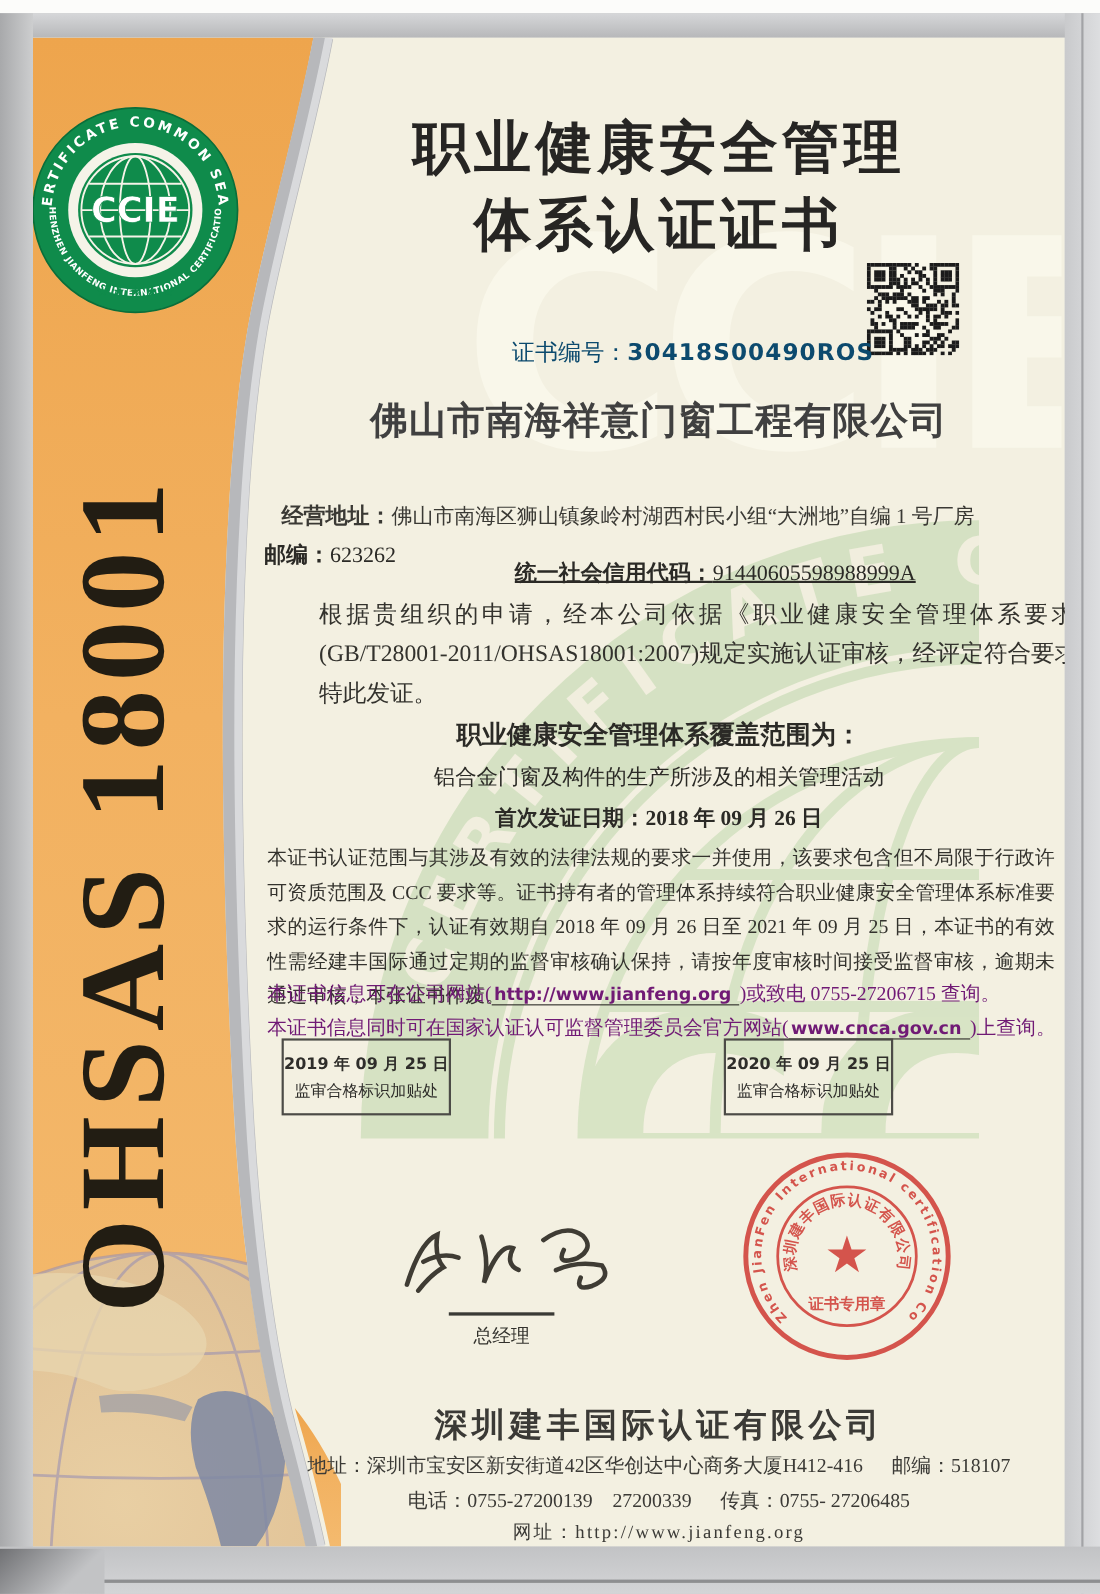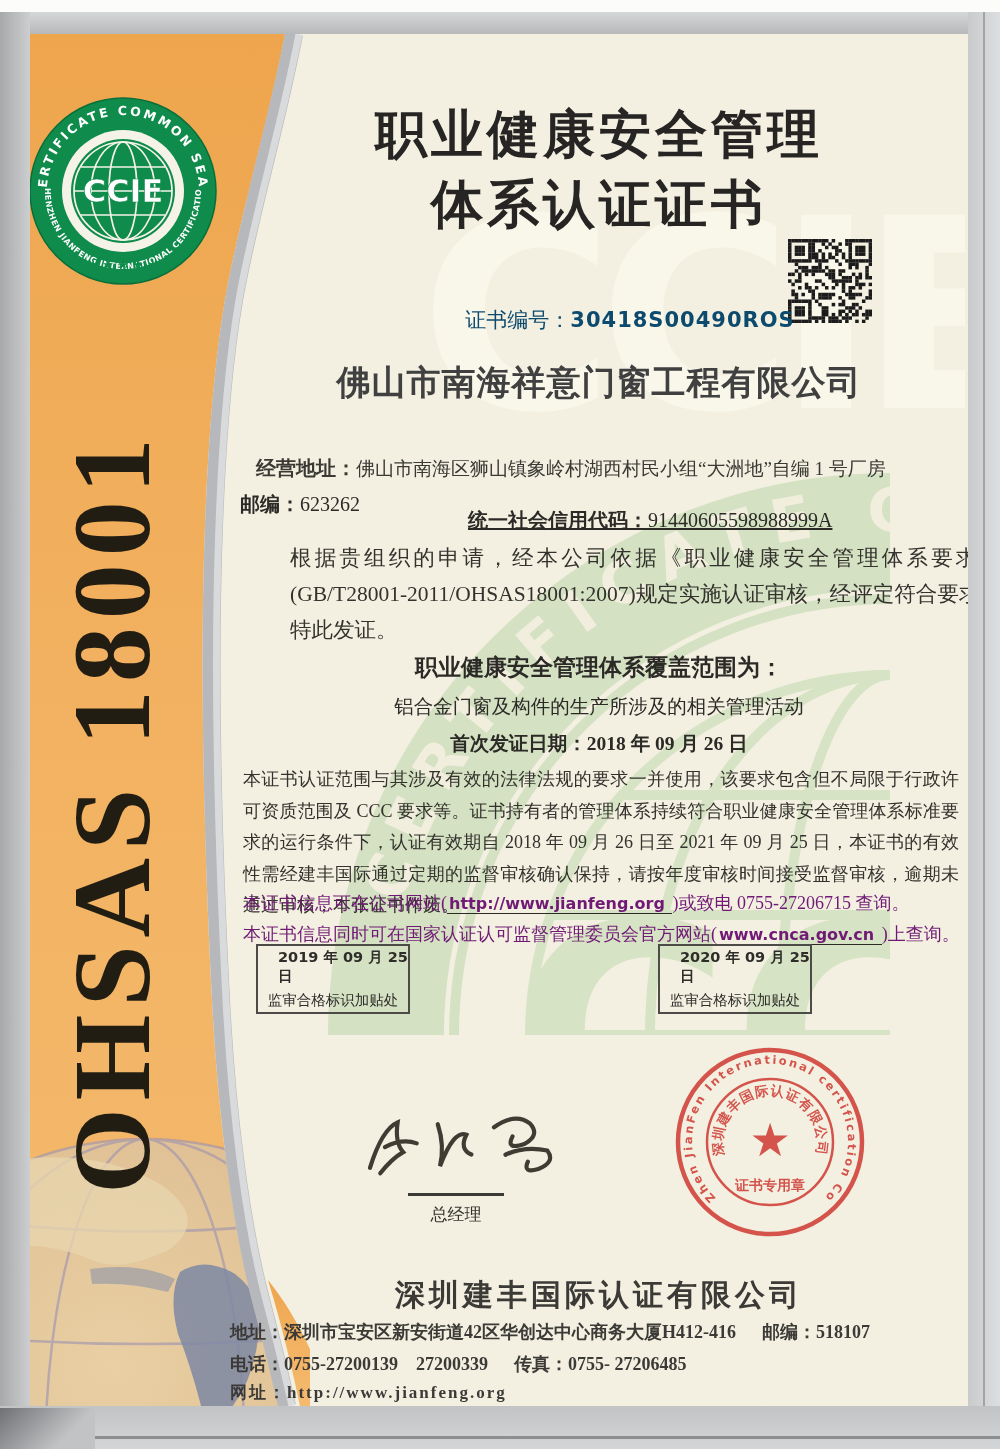--- a/index.html
+++ b/index.html
@@ -44,28 +44,28 @@
   .p2{font-size:18px;line-height:31.5px;width:716px;}
   .scopehead{font-size:23px;font-weight:bold;}
   .scope{font-size:19.5px;}
   .firstissue{font-size:19.5px;font-weight:bold;}
   .infoline{position:absolute;left:243px;width:716px;font-size:18px;white-space:nowrap;color:#701a75;}
   .infoline .url{font-family:"DejaVu Sans","Liberation Sans",sans-serif;font-weight:bold;font-size:16px;
         border-bottom:1.5px solid #2b2a26;padding:0 2px;}
   .audit-box{position:absolute;top:944px;width:150px;height:66px;border:2px solid #4c4b47;
         display:flex;flex-direction:column;justify-content:center;align-items:center;gap:5px;
         font-family:"DejaVu Sans","Liberation Sans",sans-serif;font-size:14.5px;color:#2e2d2a;}
-  .audit-box .d{font-weight:bold;margin-left:20px;}
+  .audit-box .d{font-weight:bold;}
   .box-a{left:256px;} .box-b{left:658px;}
   .sig-line{position:absolute;left:408px;top:1193px;width:96px;height:3px;background:#3a3a35;}
   .sig-title{position:absolute;left:396px;top:1203px;width:120px;text-align:center;font-size:17px;color:#33322d;}
   .issuer-name{font-family:"DejaVu Sans","Liberation Sans",sans-serif;
         font-size:30px;font-weight:bold;letter-spacing:4px;color:#3b3a36;}
-  .issuer-line{position:absolute;left:230px;width:738px;display:flex;gap:26px;
-        font-size:18px;font-weight:bold;color:#3b3a36;white-space:nowrap;}
+  .issuer-line{position:absolute;left:230px;width:738px;display:flex;justify-content:center;gap:26px;
+        font-size:18px;font-weight:normal;color:#3b3a36;white-space:nowrap;}
   .issuer-web{letter-spacing:2px;}
 </style>
 </head>
 <body>
 
 <div class="page">
 
   <div class="paper"></div>
 
   <div class="ghost-ccie">CCIE</div>

